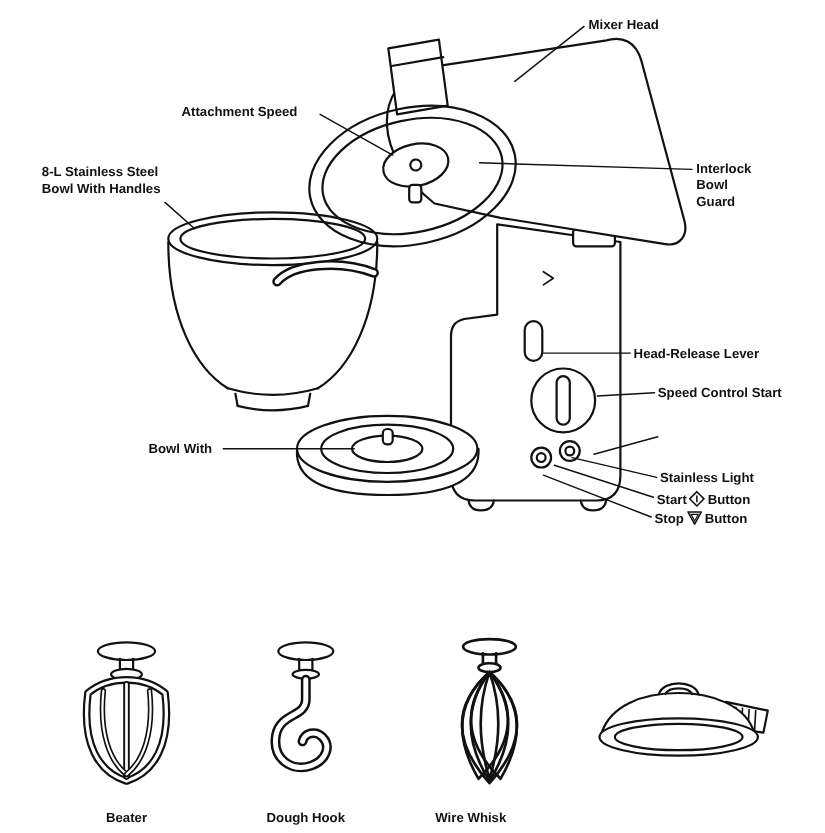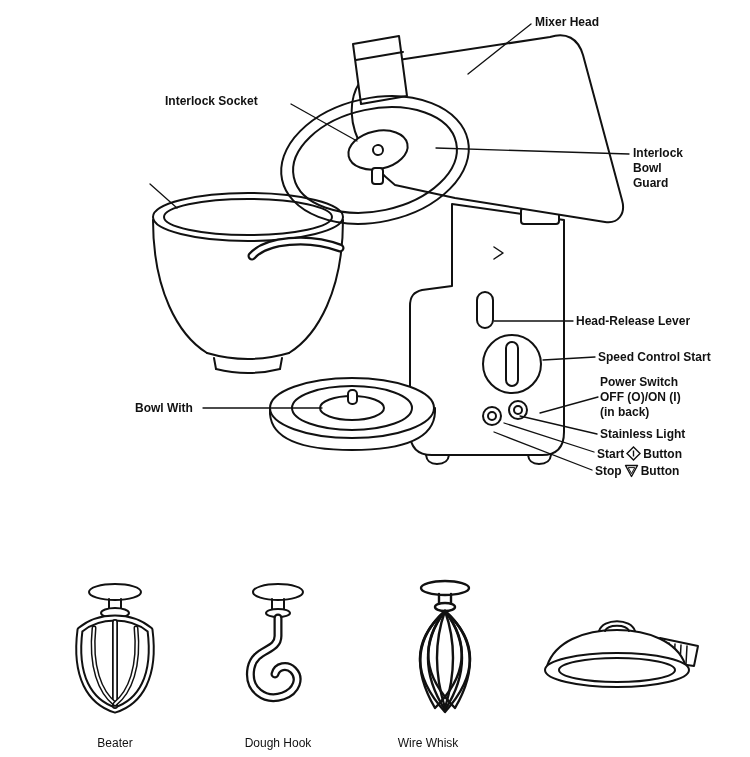--- a/index.html
+++ b/index.html
@@ -4,21 +4,21 @@
 <style>
   html,body{margin:0;padding:0;background:#fff;}
   .canvas{position:relative;width:750px;height:757px;background:#fff;
           font-family:"Liberation Sans",sans-serif;color:#111;overflow:hidden;}
   .art{position:absolute;display:block;}
   .lbl{position:absolute;font-weight:700;font-size:12px;line-height:15px;
        white-space:nowrap;color:#111;}
   .glyph{display:inline-block;vertical-align:-3px;margin:0 2px;}
   .heading{position:absolute;left:0;top:538px;width:750px;text-align:center;
            font-weight:700;font-size:13px;letter-spacing:.4px;color:#111;}
-  .attach-caption{position:absolute;font-weight:400;font-size:12px;
+  .attach-caption{position:absolute;font-weight:700;font-size:12px;
                   text-align:center;color:#111;line-height:15px;}
 </style>
 </head>
 <body>
 
 <div class="canvas">
 
   <svg class="art" style="left:0;top:0" width="750" height="525" viewBox="0 0 750 525">
     <g fill="none" stroke="#111" stroke-width="2" stroke-linejoin="round" stroke-linecap="round">
 
@@ -101,38 +101,37 @@
         <path d="M 597,434 L 520,416"></path>
         <path d="M 594,452 L 504,423"></path>
         <path d="M 592,470 L 494,432"></path>
         <path d="M 203,408 L 322,408"></path>
       </g>
     </g>
   </svg>
 
   <div class="lbl" style="left:535px;top:15px">Mixer Head</div>
 
-  <div class="lbl" style="left:165px;top:94px">Interlock Socket</div>
-
+  <div class="lbl" style="left:165px;top:94px">Attachment Speed</div>
+
+  <div class="lbl" style="left:38px;top:149px">
+    <div>8-L Stainless Steel</div>
+    <div>Bowl With Handles</div>
+  </div>
 
   <div class="lbl" style="left:633px;top:146px">
     <div>Interlock</div>
     <div>Bowl</div>
     <div>Guard</div>
   </div>
 
   <div class="lbl" style="left:576px;top:314px">Head-Release Lever</div>
 
   <div class="lbl" style="left:598px;top:350px">Speed Control Start</div>
 
-  <div class="lbl" style="left:600px;top:375px">
-    <div>Power Switch</div>
-    <div>OFF (O)/ON (I)</div>
-    <div>(in back)</div>
-  </div>
 
   <div class="lbl" style="left:600px;top:427px">Stainless Light</div>
 
   <div class="lbl" style="left:597px;top:446px">
     <span>Start</span><svg class="glyph" width="15" height="15" viewBox="0 0 15 15">
         <polygon points="7.5,1 14,7.5 7.5,14 1,7.5" fill="none" stroke="#111" stroke-width="1.4"></polygon>
         <line x1="7.5" y1="4.5" x2="7.5" y2="10.5" stroke="#111" stroke-width="1.4"></line>
       </svg><span>Button</span>
   </div>
 

